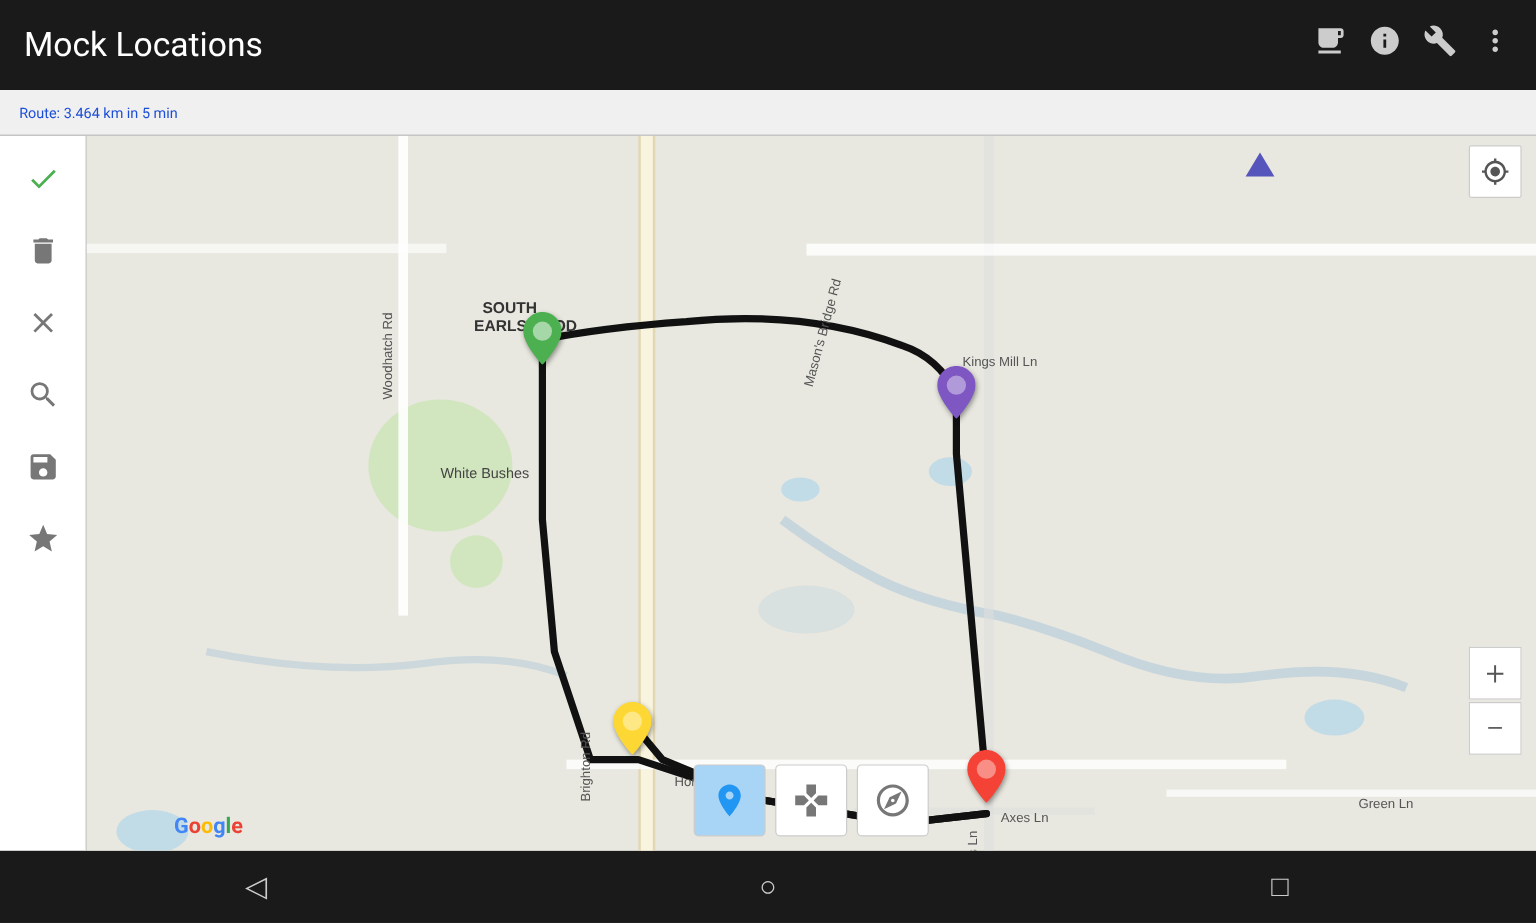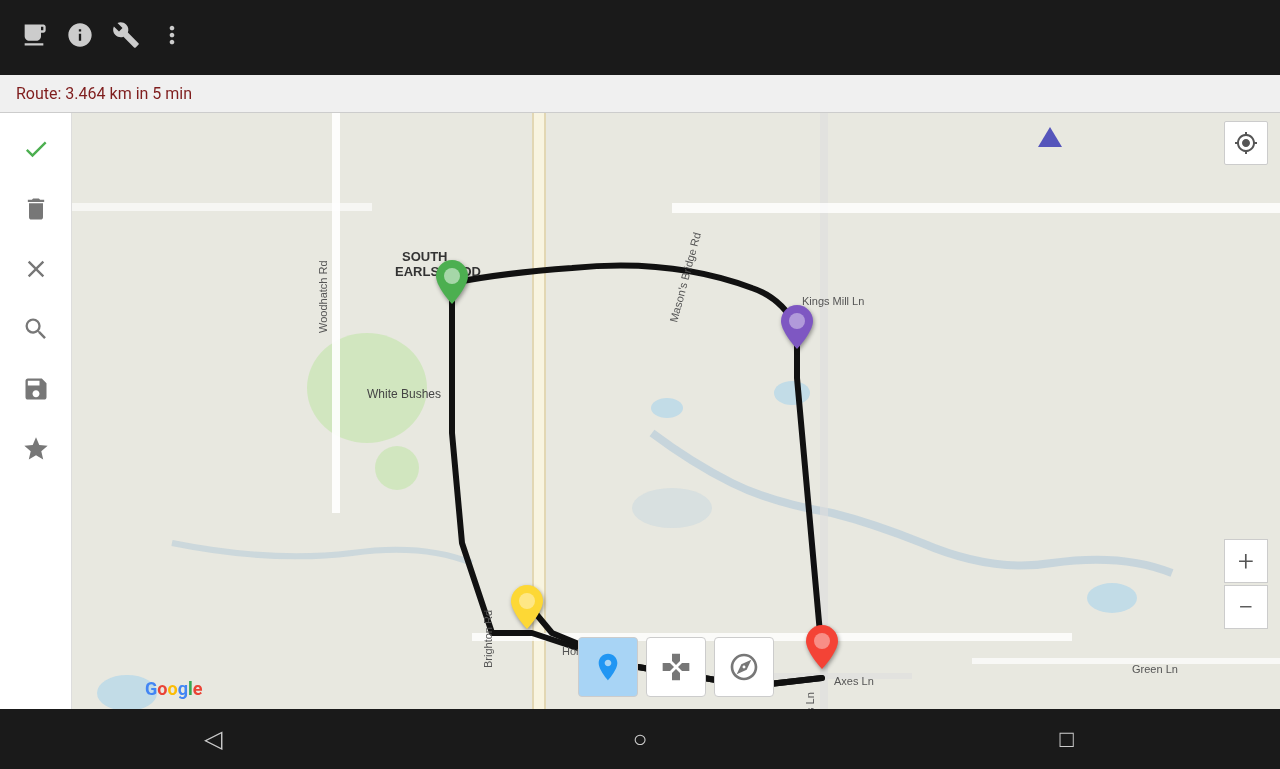--- a/index.html
+++ b/index.html
@@ -39,22 +39,22 @@
       height: 38px;
       background: #f0f0f0;
       display: flex;
       align-items: center;
       padding: 0 16px;
       border-bottom: 1px solid #ccc;
       z-index: 9;
       position: relative;
     }
     #routebar span {
-      font-size: 16px;
-      color: #7f1d1d;
+      font-size: 12px;
+      color: #1d4ed8;
     }
 
     
     #main {
       display: flex;
       width: 100%;
       height: calc(769px - 75px - 38px - 60px);
       position: relative;
     }
 
@@ -204,20 +204,21 @@
       align-items: center;
       justify-content: center;
       width: 60px;
       height: 60px;
     }
   </style>
 </head>
 <body>
 
 <div id="topbar">
+  <span id="topbar-title">Mock Locations</span>
   <div class="topbar-icons">
     <span class="topbar-icon">
       <svg width="28" height="28" viewBox="0 0 24 24" fill="#ccc">
         <path d="M20 3H4v10c0 2.21 1.79 4 4 4h6c2.21 0 4-1.79 4-4v-3h2c1.1 0 2-.9 2-2V5c0-1.1-.9-2-2-2zm0 5h-2V5h2v3zM4 19h16v2H4z"></path>
       </svg>
     </span>
     <span class="topbar-icon">
       <svg width="28" height="28" viewBox="0 0 24 24" fill="#ccc">
         <path d="M12 2C6.48 2 2 6.48 2 12s4.48 10 10 10 10-4.48 10-10S17.52 2 12 2zm1 15h-2v-6h2v6zm0-8h-2V7h2v2z"></path>
       </svg>

